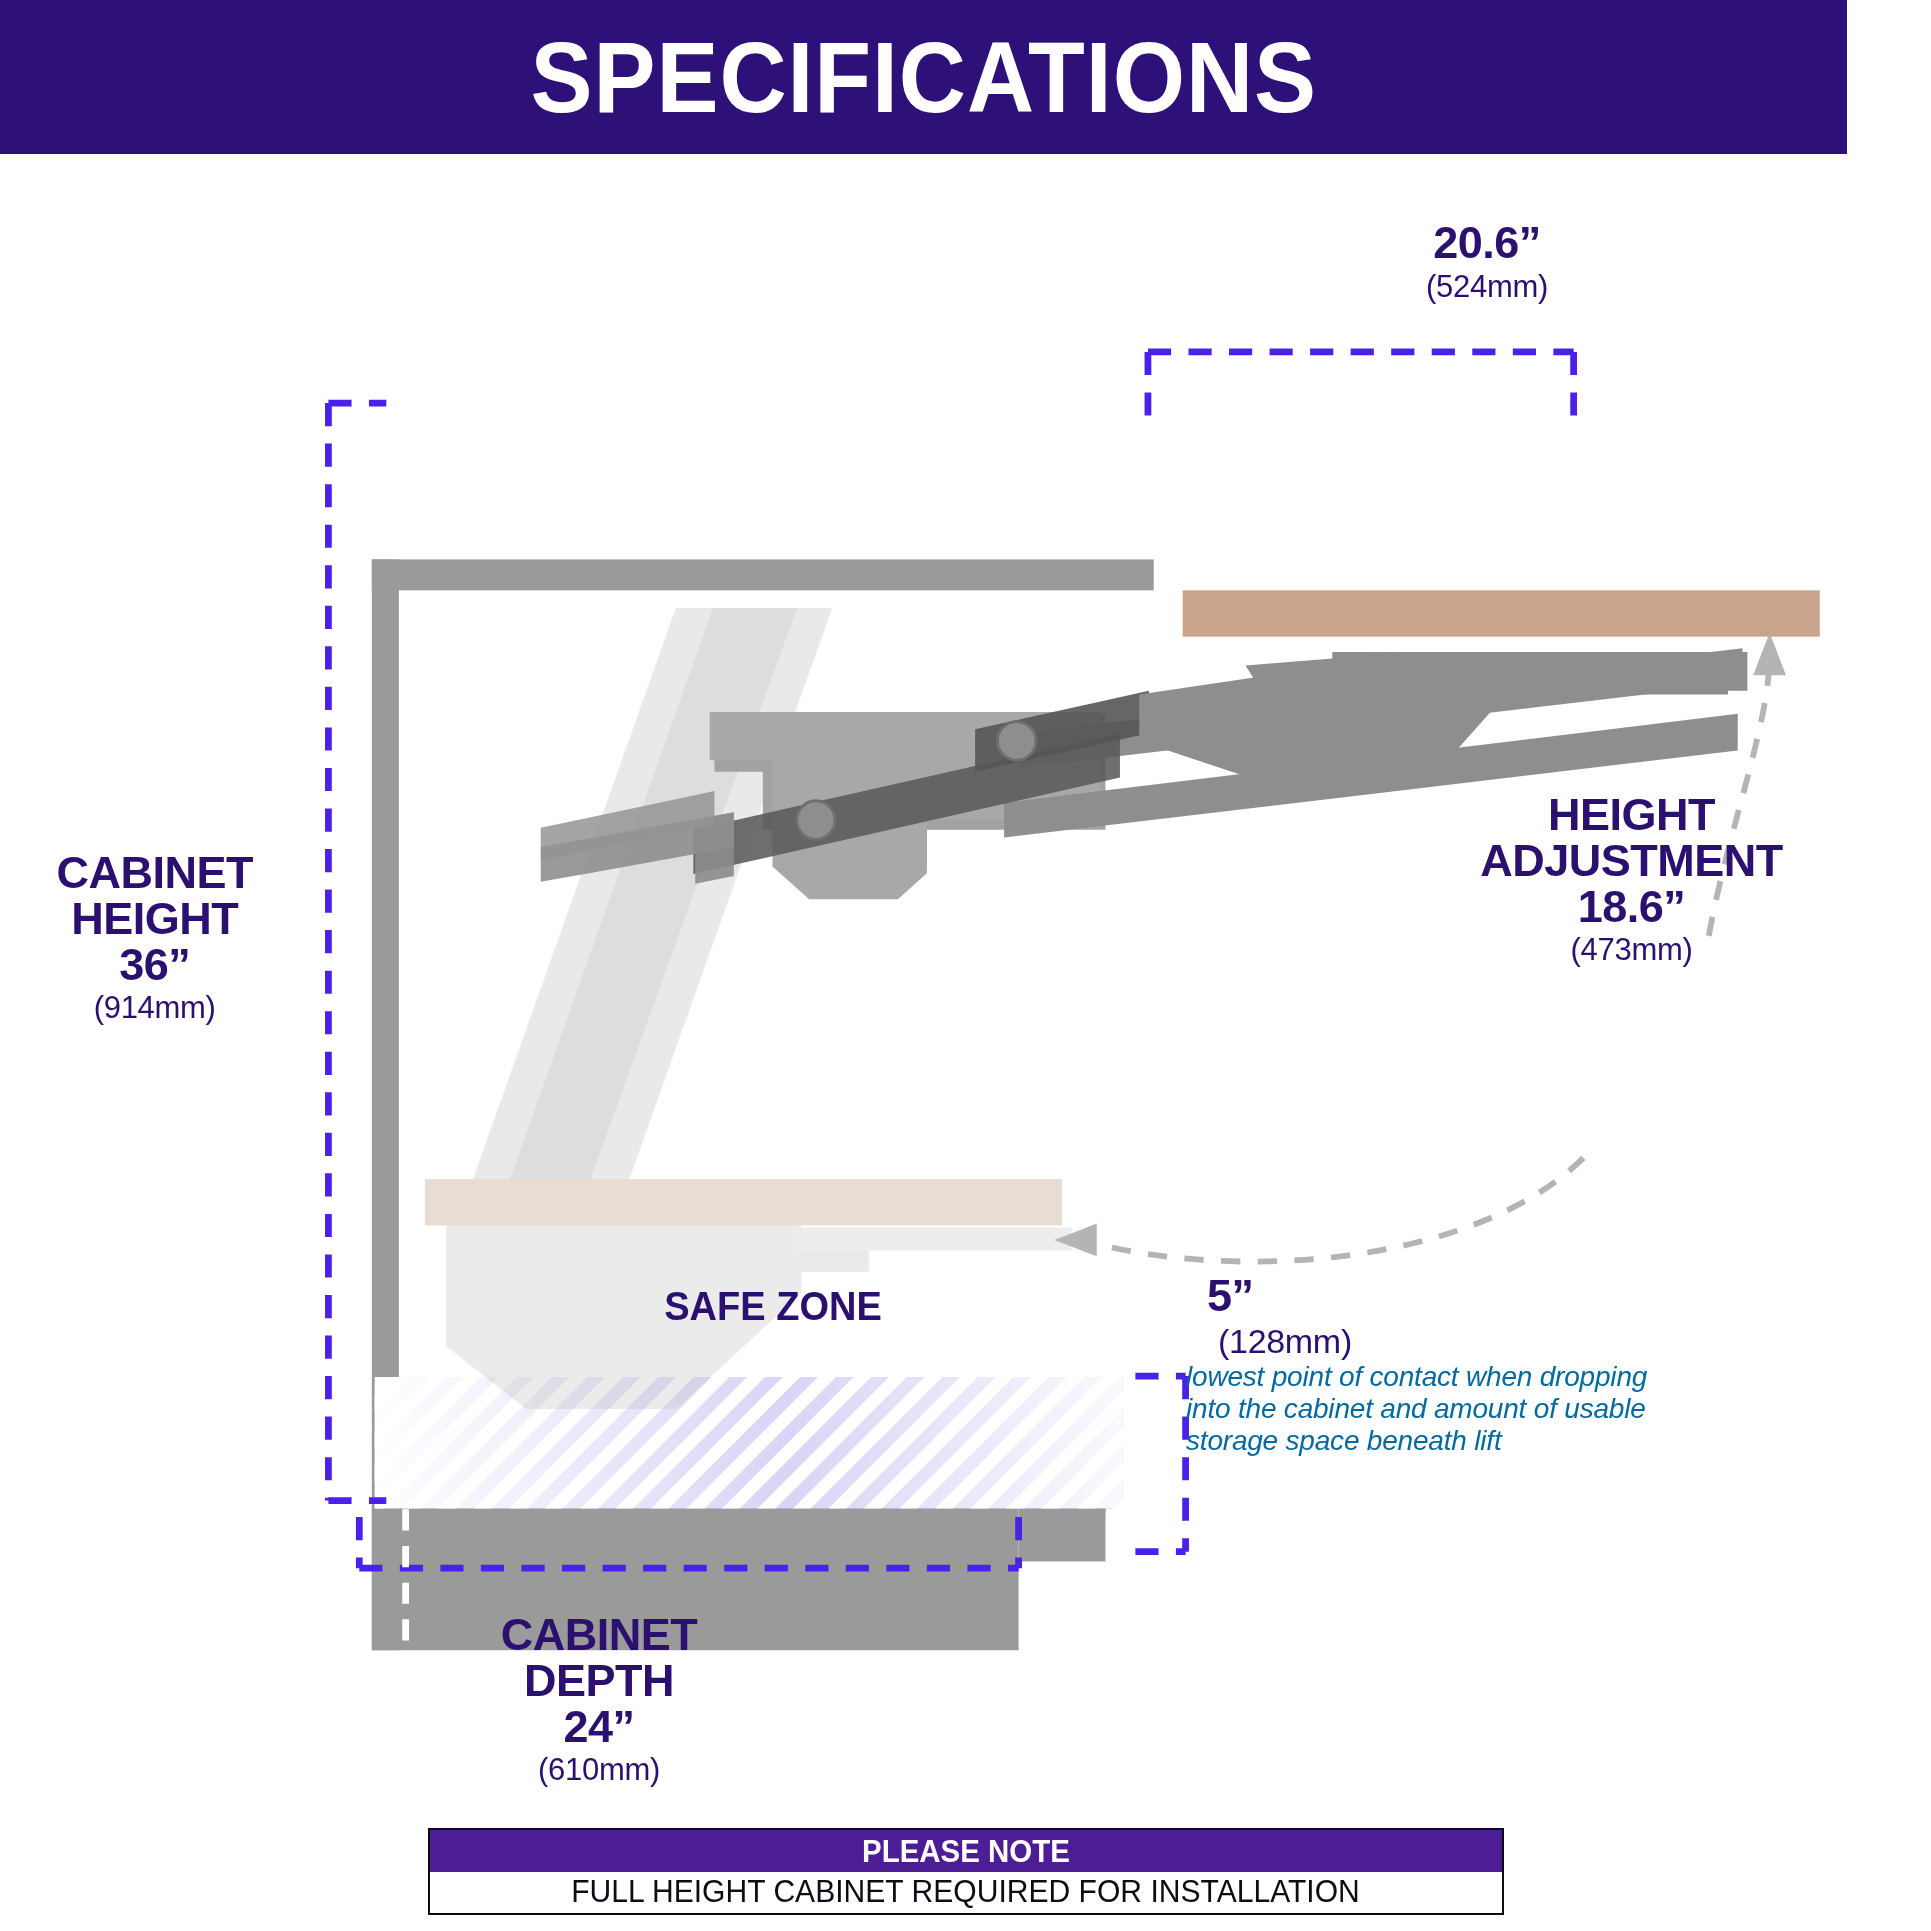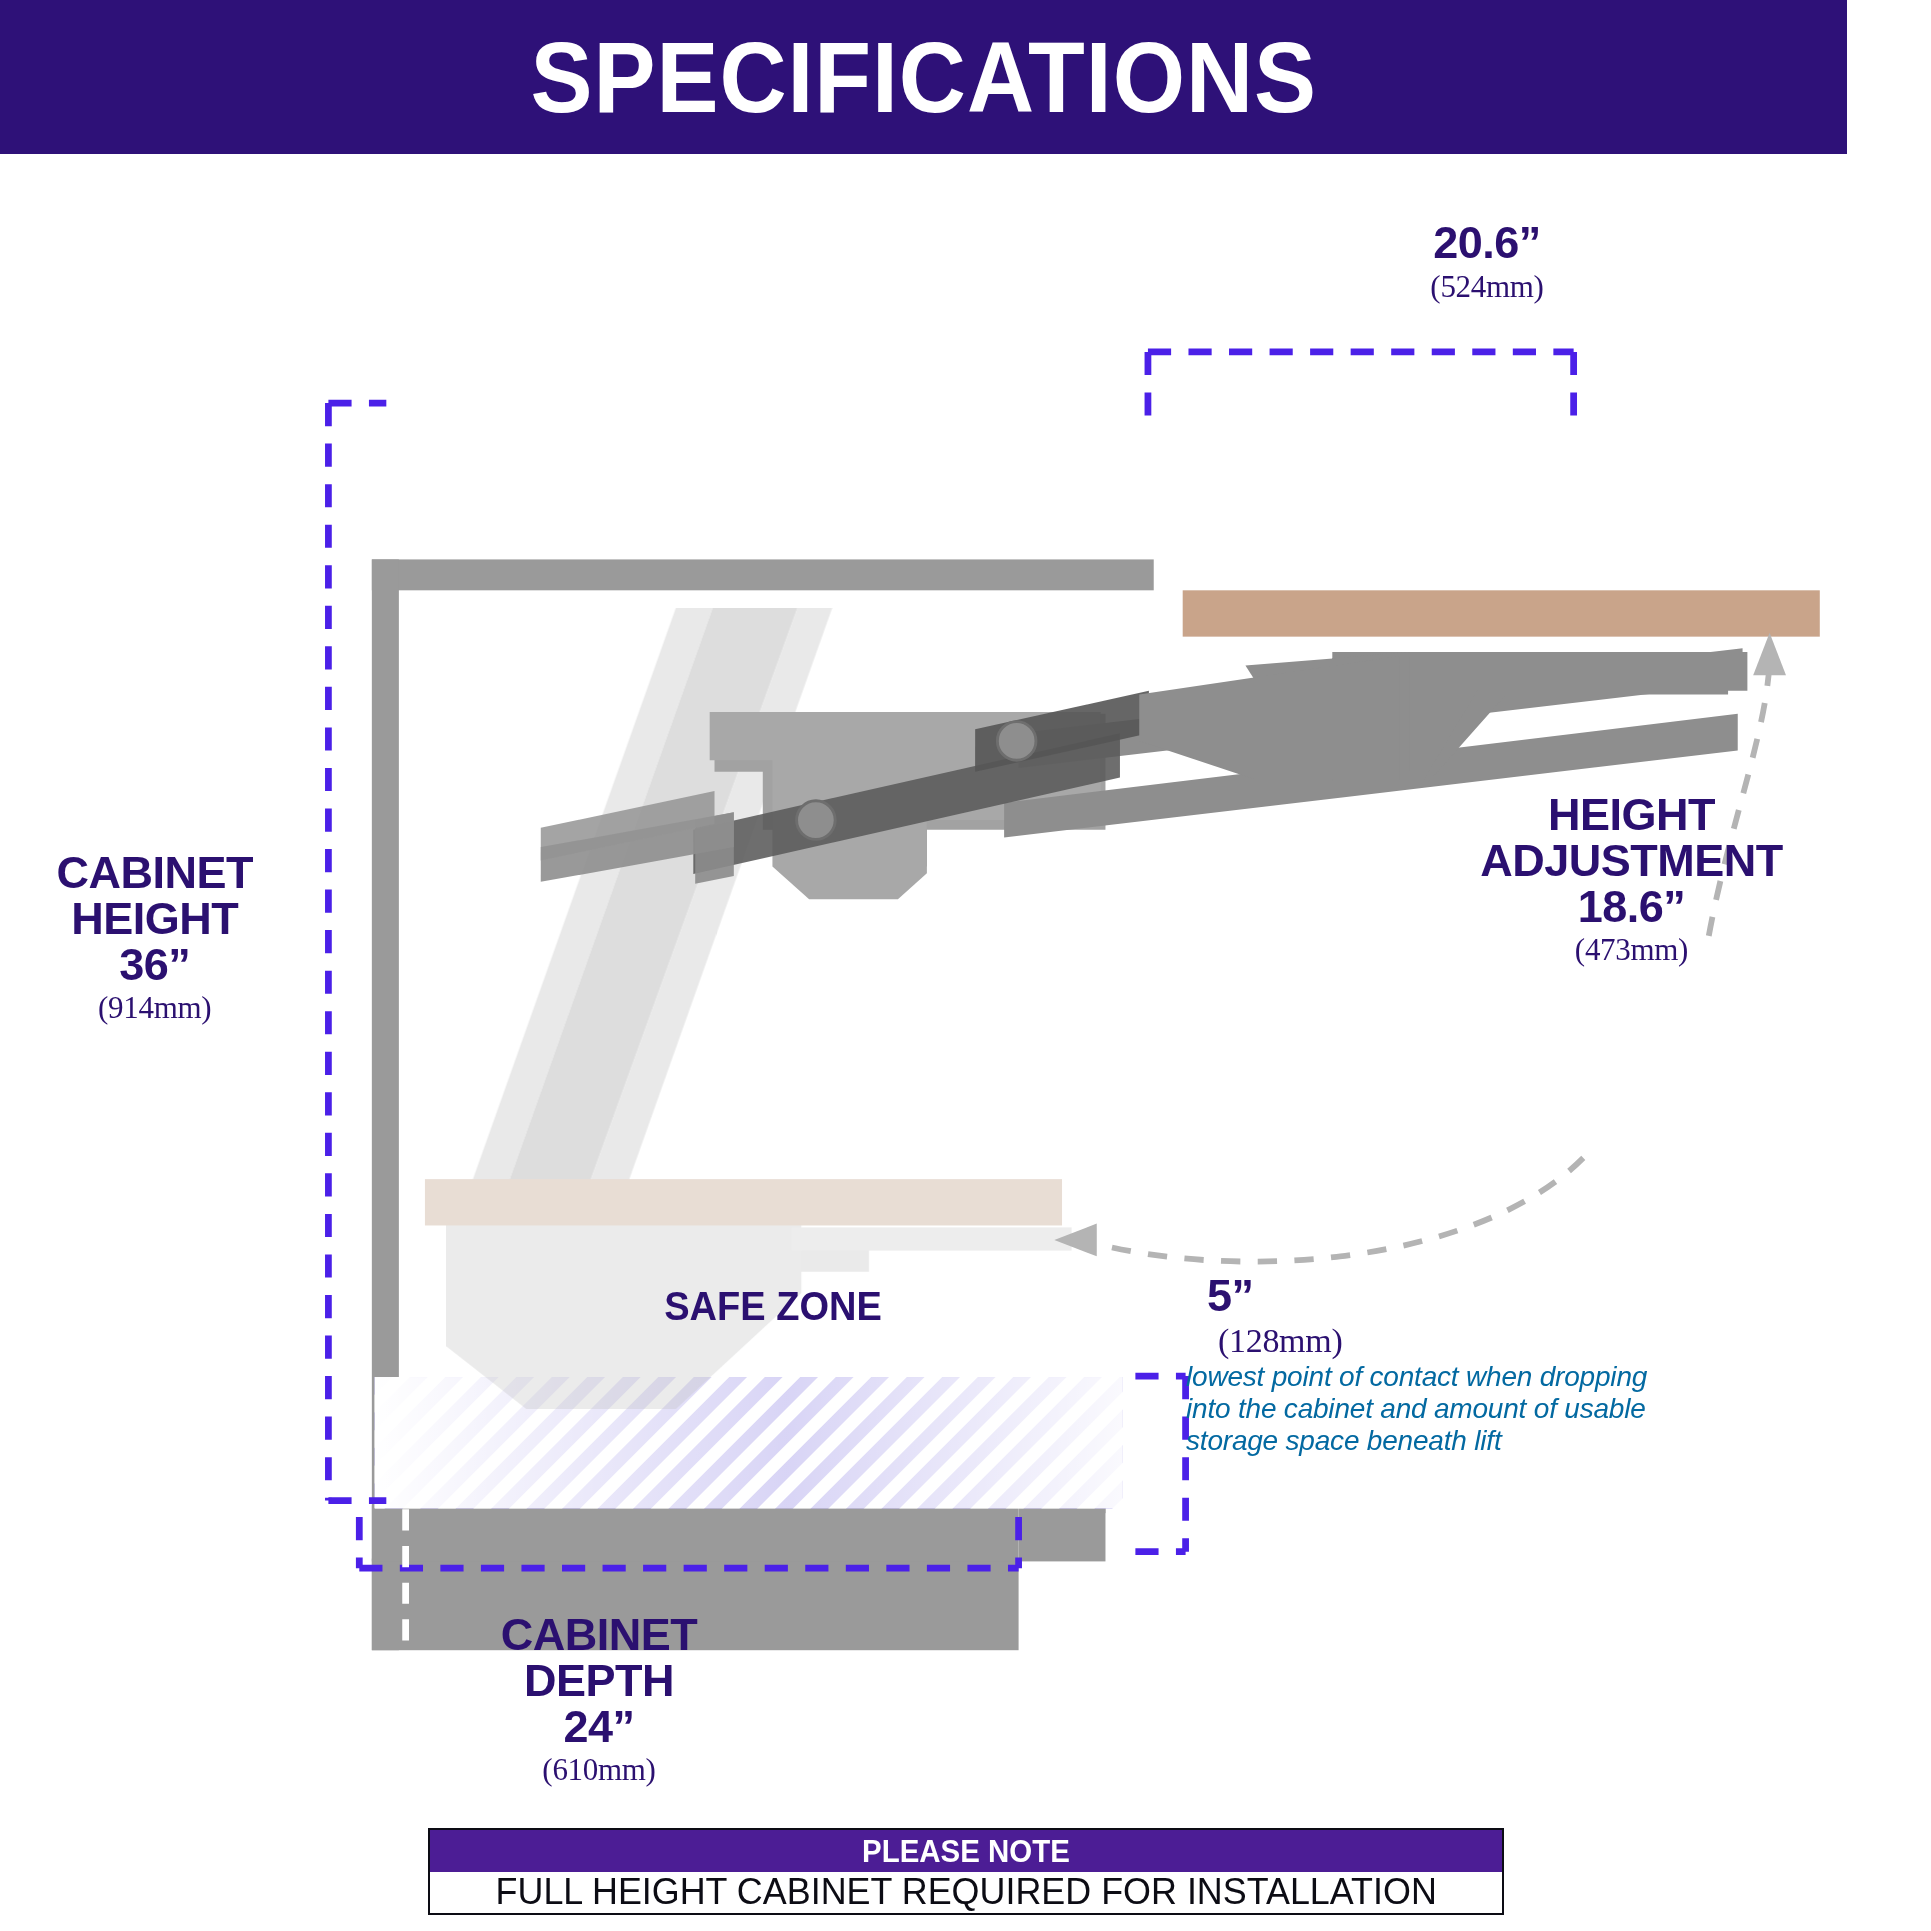--- a/index.html
+++ b/index.html
@@ -49,21 +49,21 @@
   .lbl .big {
     font-size: 45px; font-weight: 700; letter-spacing: -0.5px;
     display: block; white-space: nowrap;
   }
   .lbl .num {
     font-size: 45px; font-weight: 700; letter-spacing: -0.5px;
     display: block; white-space: nowrap;
   }
   .lbl .mm {
     font-size: 31px; font-weight: 400; letter-spacing: -0.3px;
-    display: block; white-space: nowrap; margin-top: 4.8px; font-family: Liberation Serif, serif;
+    display: block; white-space: nowrap; margin-top: 4.8px;
   }
   .center { text-align: center; }
 
   
   #dim-top-width { left: 1284px; top: 220px; width: 406px; }
 
   
   #dim-cab-height { left: 9.7px; top: 850px; width: 290px; }
 
   
@@ -123,21 +123,21 @@
     display: flex; align-items: center; justify-content: center;
     font-size: 32px; font-weight: 700; letter-spacing: 0px;
     font-family: "Liberation Sans", sans-serif;
     transform-origin: center;
   }
   #note-head span { transform: scaleX(0.92); display:block; }
   #note-body {
     height: 39px;
     color: #0c0c14;
     display: flex; align-items: center; justify-content: center;
-    font-size: 37px; font-weight: 400; letter-spacing: 0px;
+    font-size: 31px; font-weight: 400; letter-spacing: 0px;
     font-family: "Liberation Sans", sans-serif;
   }
   #note-body span { transform: scaleX(0.97); display:block; }
 </style>
 </head>
 <body>
 
 <div id="page">
 
   <div id="header-bar">

